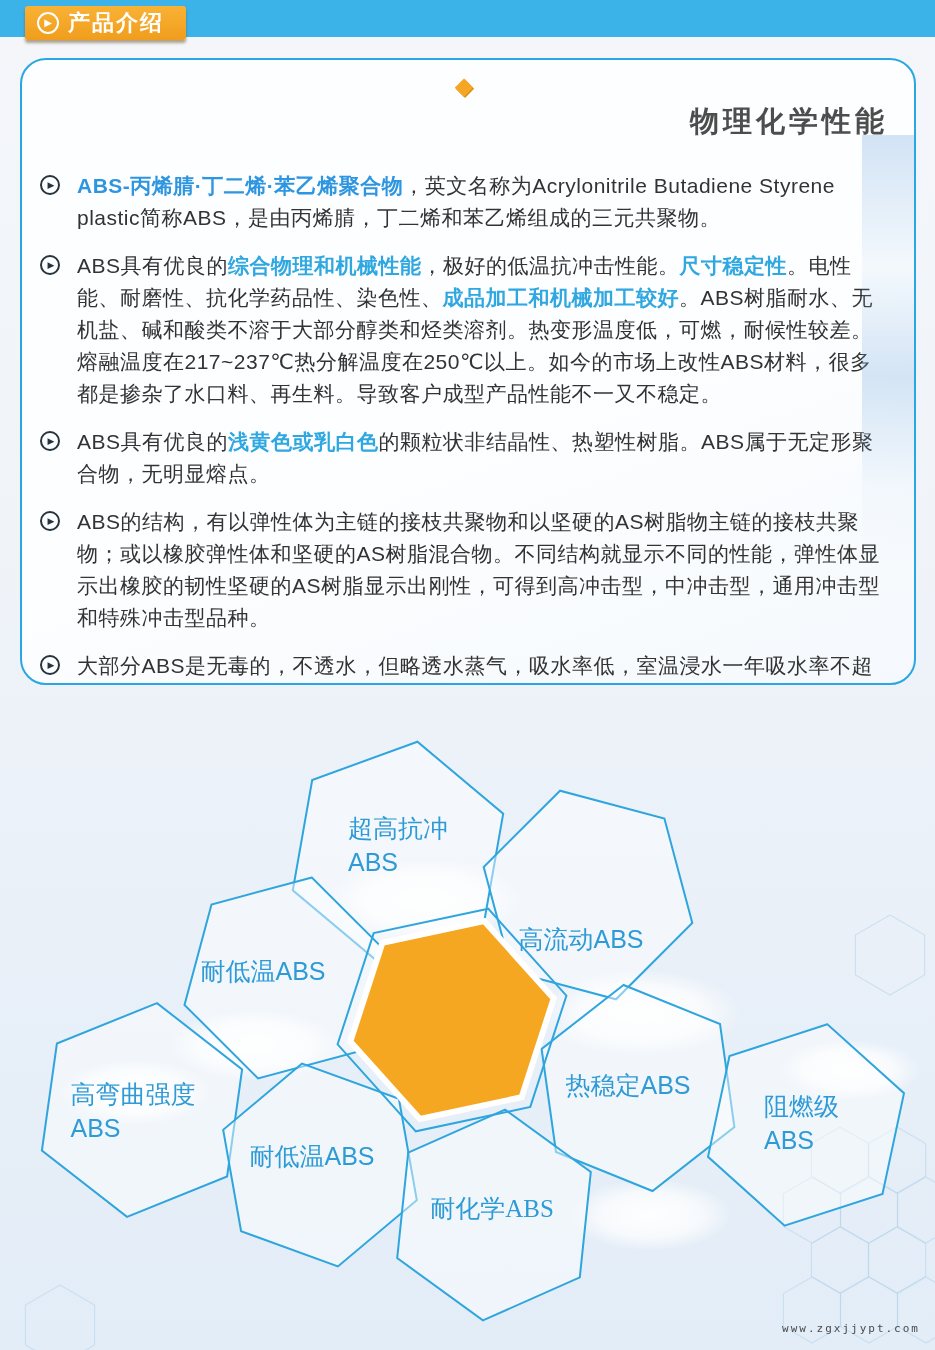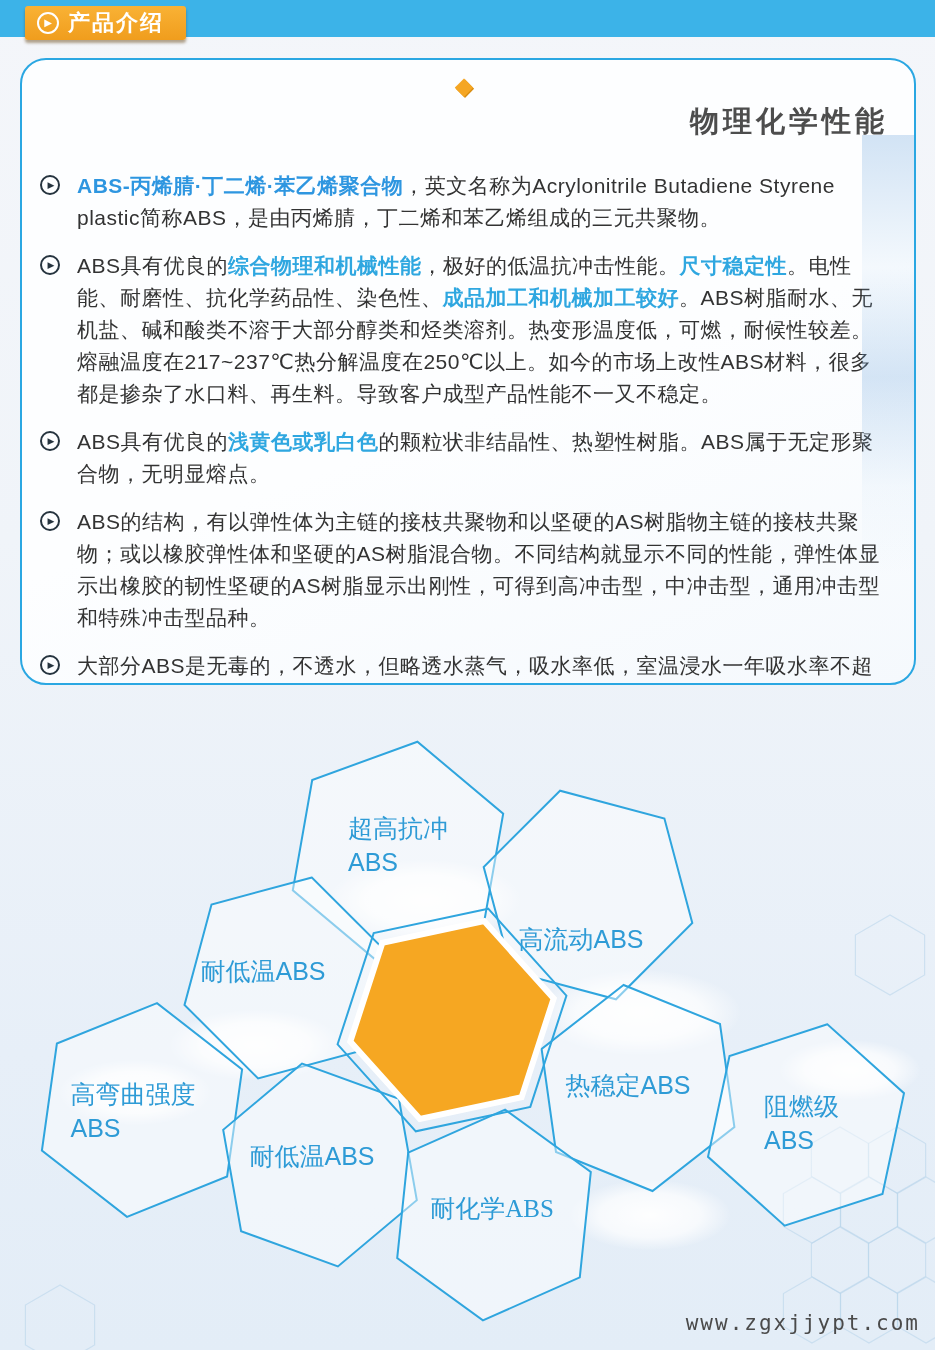--- a/index.html
+++ b/index.html
@@ -61,21 +61,21 @@
     position:absolute;transform:translate(-50%,-50%);color:#2e9bd6;
     font-size:25px;line-height:1.35;text-align:left;white-space:pre-line;
   }
   .hex-center-label{
     position:absolute;transform:translate(-50%,-50%);color:#fff;font-weight:bold;
     font-size:37px;line-height:1.3;letter-spacing:2px;text-align:center;white-space:pre-line;
     text-shadow:0 2px 2px rgba(190,120,0,.35);
   }
   
   .watermark{
-    position:absolute;right:15px;bottom:15px;color:#4a4a4a;font-size:21px;
+    position:absolute;right:15px;bottom:15px;color:#4a4a4a;font-size:11px;
     letter-spacing:2px;font-family:"DejaVu Sans Mono","Liberation Mono",monospace;
   }
 </style>
 </head>
 <body>
 
 <div class="page">
 
   <div class="topbar"></div>
   <div class="badge">

